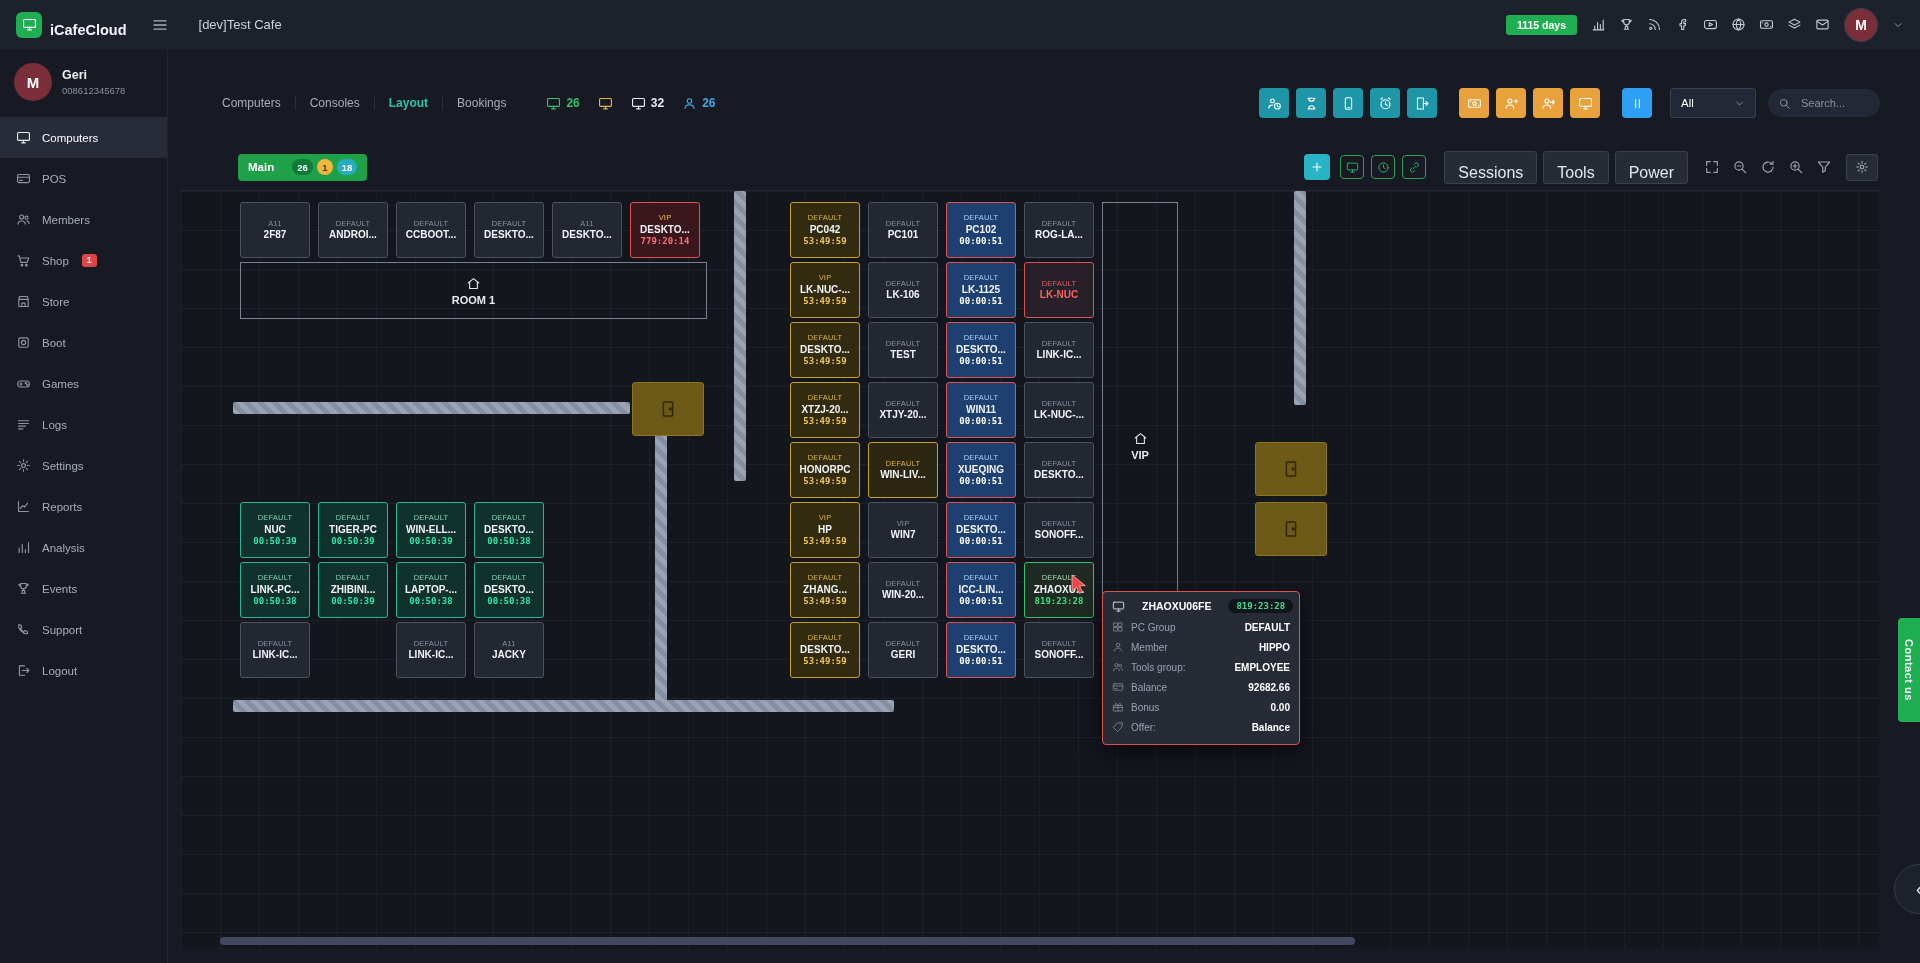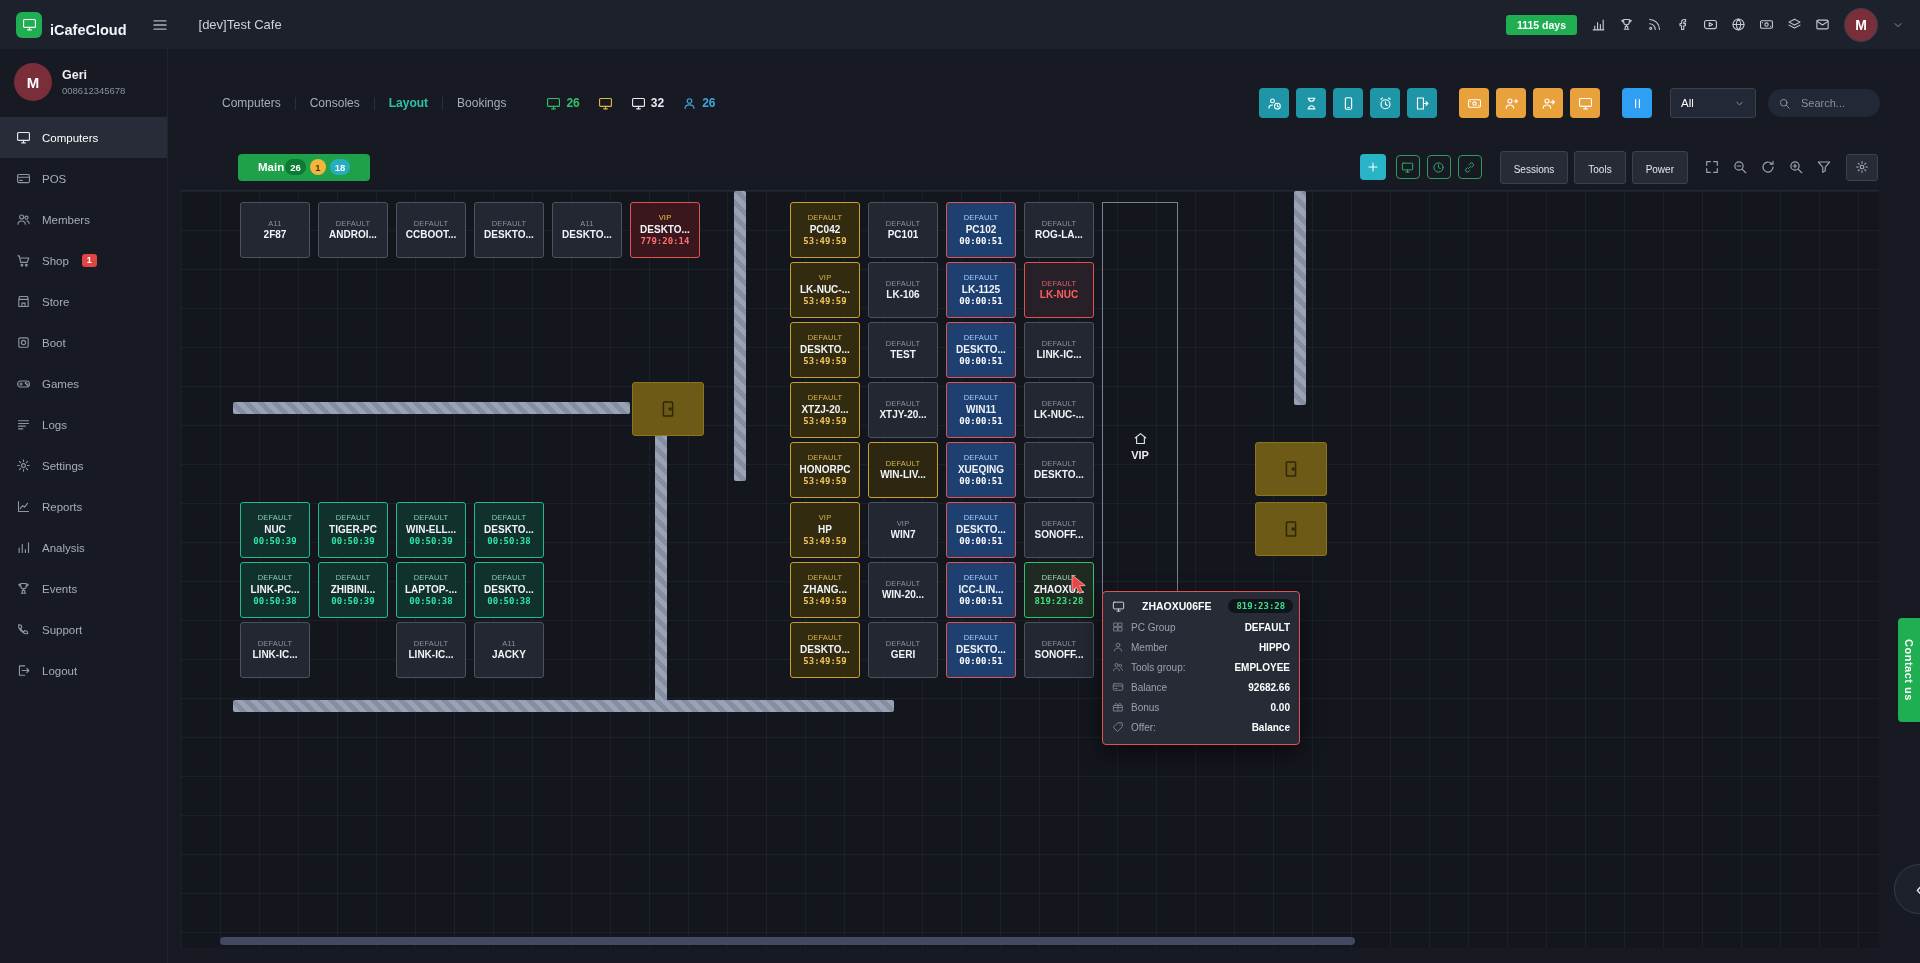--- a/index.html
+++ b/index.html
@@ -79,39 +79,39 @@
              display:flex;align-items:center;padding:0 10px;gap:10px}
   .searchbox .sb-ic{color:#8a90a0;flex:none}
   .searchbox svg{width:13px;height:13px}
   .searchbox input{background:transparent;border:none;outline:none;color:#dfe3ea;font-size:11px;
                    width:100%;font-family:inherit}
   .searchbox input::placeholder{color:#8a90a0}
 
   
   .canvas-header{position:absolute;left:13px;top:101px;right:42px;height:34px;display:flex;align-items:center}
   .room-tab{margin-left:57px;background:#1fa14a;height:27px;border-radius:4px;display:flex;
-            align-items:center;gap:1px;padding:0 20px;cursor:pointer}
+            align-items:center;gap:18px;padding:0 10px;cursor:pointer}
   .rt-label{color:#fff;font-size:11.5px;font-weight:bold}
   .rt-badges{display:flex;gap:4px}
   .rt-badge{height:16px;min-width:16px;border-radius:8px;font-size:9.5px;font-weight:bold;
             display:flex;align-items:center;justify-content:center;padding:0 5px}
   .rt-badge.green{background:#0d7a35;color:#fff}
   .rt-badge.yellow{background:#f2b63e;color:#4d3800}
   .rt-badge.teal{background:#25aebf;color:#fff}
   .ch-right{margin-left:auto;display:flex;align-items:center}
   .chip-btn{width:26px;height:26px;border-radius:4px;background:#29b3c6;color:#fff;border:none;
             display:flex;align-items:center;justify-content:center;cursor:pointer}
   .chip-btn svg{width:14px;height:14px}
   .toggle-group{display:flex;gap:7px;margin-left:10px}
   .toggle-btn{width:24px;height:24px;border-radius:4px;border:1px solid #2d9d58;background:transparent;
               color:#2fae62;display:flex;align-items:center;justify-content:center;cursor:pointer}
   .toggle-btn svg{width:13px;height:13px}
   .ch-btn-group{display:flex;gap:6px;margin-left:18px}
   .ch-btn{height:33px;background:#262b36;border:1px solid #3a4150;border-radius:3px;color:#e2e6ee;
-          font-size:10px;padding:12px 13px;cursor:pointer;font-family:inherit}
+          font-size:16px;padding:12px 13px;cursor:pointer;font-family:inherit}
   .view-group{display:flex;gap:12px;margin-left:16px}
   .view-ic{color:#9aa0b0;cursor:pointer}
   .view-ic svg{width:16px;height:16px}
   .gear-btn{width:32px;height:27px;background:#262b36;border:1px solid #3a4150;border-radius:3px;
             color:#aab0bd;display:flex;align-items:center;justify-content:center;margin-left:14px;cursor:pointer}
   .gear-btn svg{width:14px;height:14px}
 
   
   .canvas{position:absolute;left:13px;top:141px;width:1698px;height:758px;background:#13161d;
           background-image:linear-gradient(rgba(125,135,165,.09) 1px,transparent 1px),
@@ -600,20 +600,28 @@
         </button>
       </div>
   </div>
 
   <div class="canvas">
       <div class="wall" style="left:553px;top:0px;width:12px;height:290px"></div>
       <div class="wall" style="left:52px;top:211px;width:397px;height:12px"></div>
       <div class="wall" style="left:474px;top:211px;width:12px;height:310px"></div>
       <div class="wall" style="left:52px;top:509px;width:661px;height:12px"></div>
       <div class="wall" style="left:1113px;top:0px;width:12px;height:214px"></div>
+      <div class="room" style="left:59px;top:71px;width:467px;height:57px">
+        <span class="room-ic">
+          <svg viewBox="0 0 24 24" fill="none" stroke="currentColor" stroke-width="1.8" stroke-linecap="round" stroke-linejoin="round">
+            <path d="M3.5 11.2L12 4.2l8.5 7M5.8 9.8V20h12.4V9.8"></path>
+          </svg>
+        </span>
+        <span>ROOM 1</span>
+      </div>
       <div class="room" style="left:921px;top:11px;width:76px;height:487px">
         <span class="room-ic">
           <svg viewBox="0 0 24 24" fill="none" stroke="currentColor" stroke-width="1.8" stroke-linecap="round" stroke-linejoin="round">
             <path d="M3.5 11.2L12 4.2l8.5 7M5.8 9.8V20h12.4V9.8"></path>
           </svg>
         </span>
         <span>VIP</span>
       </div>
       <div class="door" style="left:451px;top:191px">
         <span>

